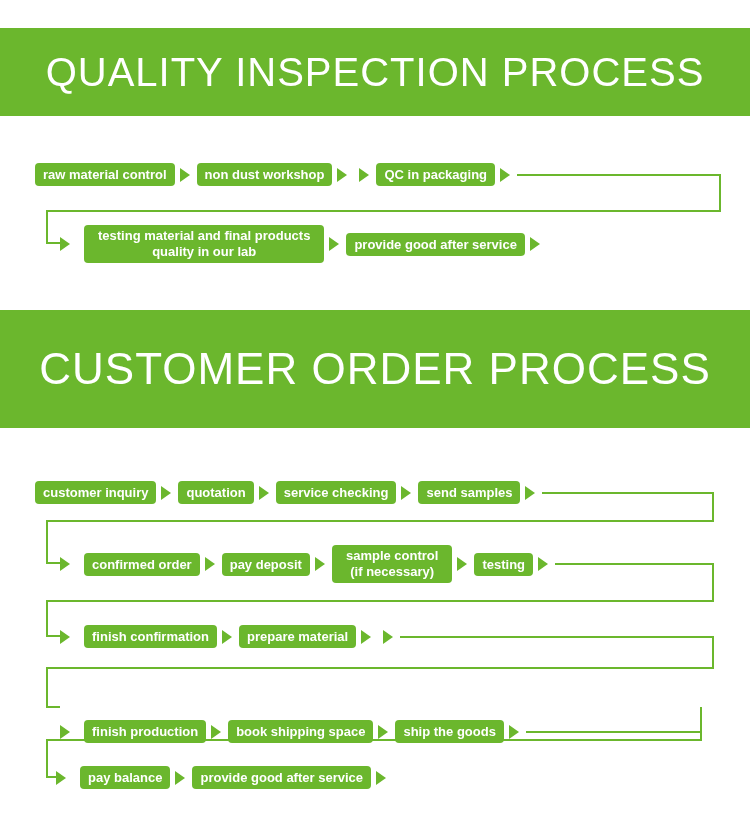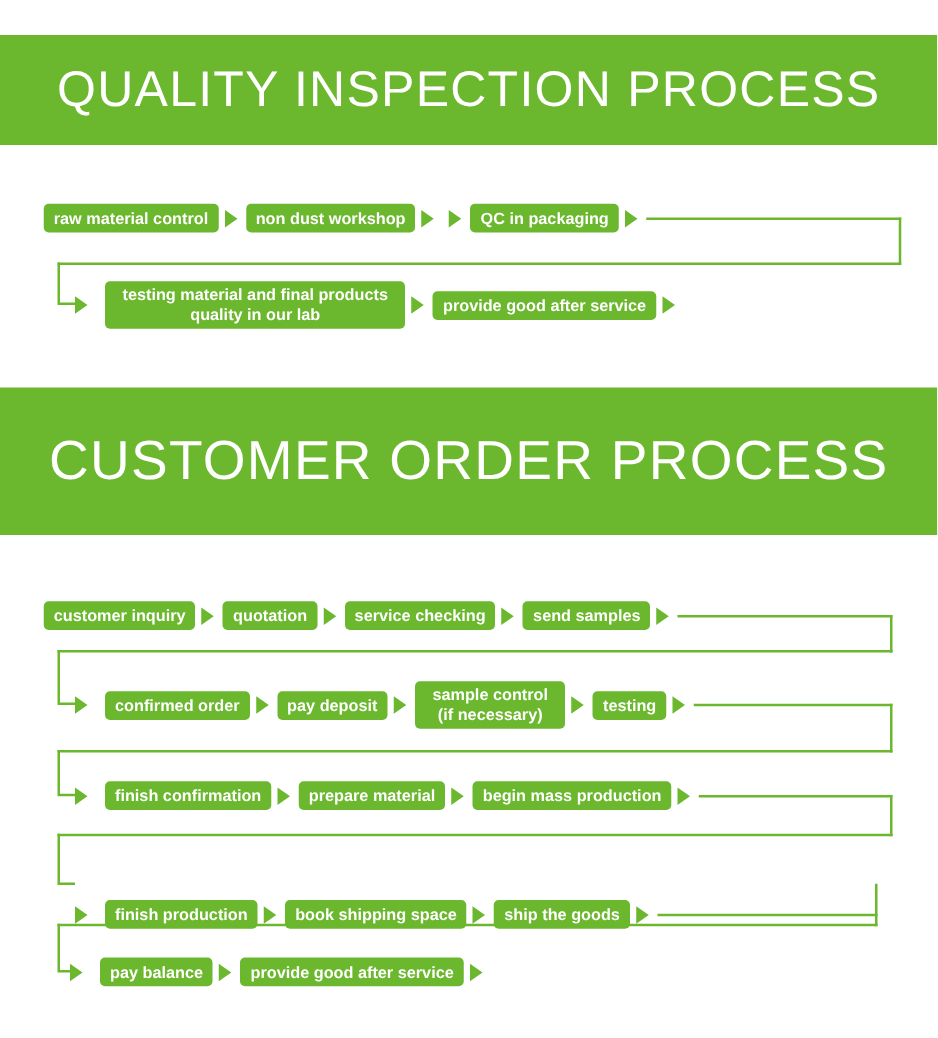--- a/index.html
+++ b/index.html
@@ -134,21 +134,20 @@
   <div class="conn vr" id="vr3"></div>
   <div class="conn cb" id="cb3"></div>
   <div class="conn stub" id="st3"></div>
 
   <div class="row" id="rc3">
     <div class="tri lead"></div>
     <div class="box">finish confirmation</div>
     <div class="tri"></div>
     <div class="box">prepare material</div>
     <div class="tri"></div>
-    <div class="box">begin mass production</div>
     <div class="tri"></div>
     <div class="hline"></div>
   </div>
 
   <div class="conn vr" id="vr4"></div>
   <div class="conn cb" id="cb4"></div>
   <div class="conn stub" id="st4"></div>
 
   <div class="row" id="rc4">
     <div class="tri lead"></div>

